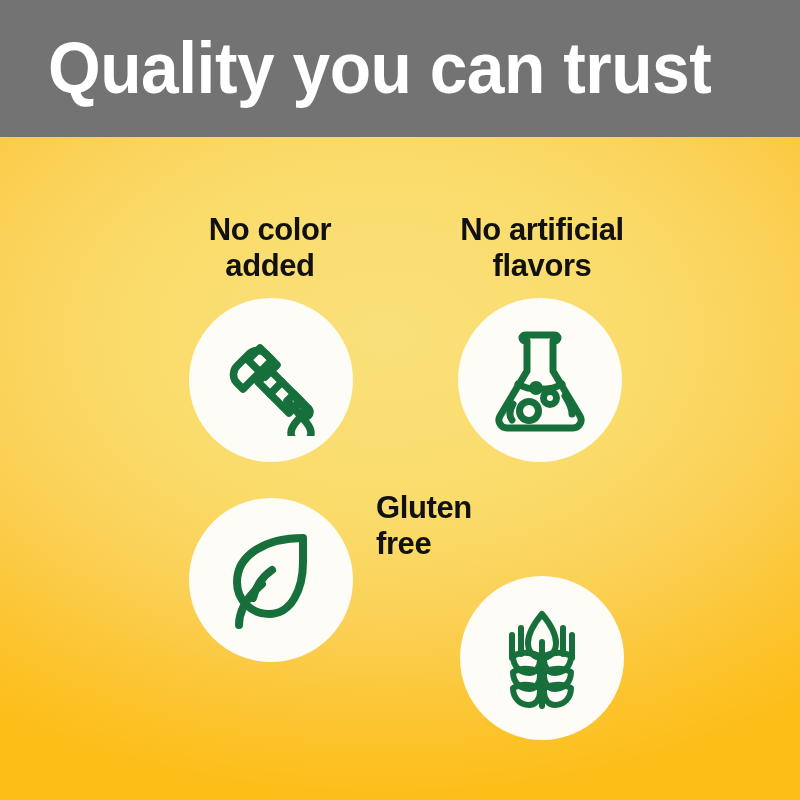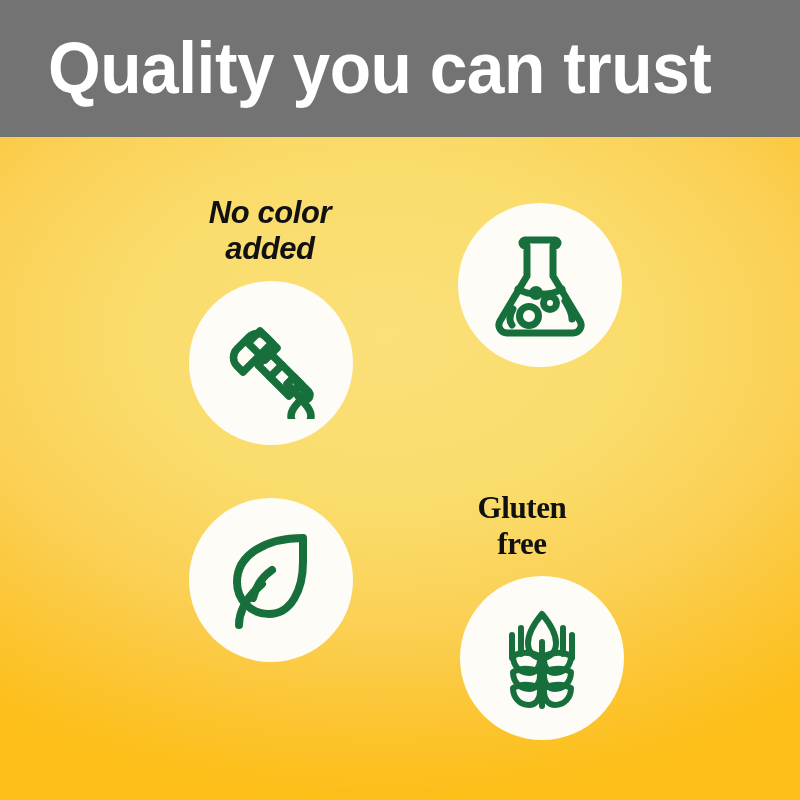--- a/index.html
+++ b/index.html
@@ -70,41 +70,41 @@
     top: 137px;
     width: 800px;
     height: 663px;
   }
   .feature-cell {
     position: absolute;
     width: 330px;
   }
   .feature-cell.col-left  { left: 106px; }
   .feature-cell.col-right { left: 376px; }
-  .feature-cell.row-top    { top: 58px; font-style: italic; }
+  .feature-cell.row-top    { top: 75px; }
   .feature-cell.row-bottom { top: 353px; }
 
   .feature-label {
     color: #111111;
     font-family: "Liberation Sans", sans-serif;
     font-weight: bold;
     font-size: 31px;
     line-height: 36px;
     letter-spacing: -0.4px;
     text-align: center;
     white-space: pre-line;
     margin: 0;
     padding: 0;
     height: 78px;
   }
   
   .cell-1 .feature-label { text-align: center; padding-right: 2px; }
   .cell-2 .feature-label { text-align: center; padding-left: 2px; }
   .cell-3 .feature-label { text-align: center; padding-right: 2px; }
-  .cell-4 .feature-label { text-align: center; padding-right: 38px; font-family: Liberation Serif, serif; }
+  .cell-4 .feature-label { text-align: left; padding-right: 38px; }
 
   .icon-circle {
     width: 164px;
     height: 164px;
     border-radius: 50%;
     background: #FDFCF7;
     margin: 8px auto 0 auto;
     display: flex;
     align-items: center;
     justify-content: center;
@@ -149,20 +149,22 @@
 
             <path d="M82 76 L88 82"></path>
 
             <path d="M84 88 c-8 9 -13 14 -13 20 a10 10 0 0 0 20 0 c0 -6 -5 -11 -13 -20 Z" fill="none" transform="translate(5,1)"></path>
           </svg>
         </span>
       </div>
     </div>
 
     <div class="feature-cell col-right row-top cell-2">
+      <div class="feature-label">No artificial
+flavors</div>
       <div class="icon-circle">
         <span>
           <svg width="112" height="112" viewBox="0 0 112 112" fill="none" stroke="#17703C" stroke-width="7" stroke-linecap="round" stroke-linejoin="round">
 
             <path d="M41 11 h30 a3 3 0 0 1 0 6 h-2 v30 L96 92
                      a8 8 0 0 1 -7 12 H23 a8 8 0 0 1 -7 -12 L43 47 V17 h-2
                      a3 3 0 0 1 0 -6 Z" fill="none"></path>
 
             <path d="M34 60 C44 67 68 67 78 60"></path>
 

